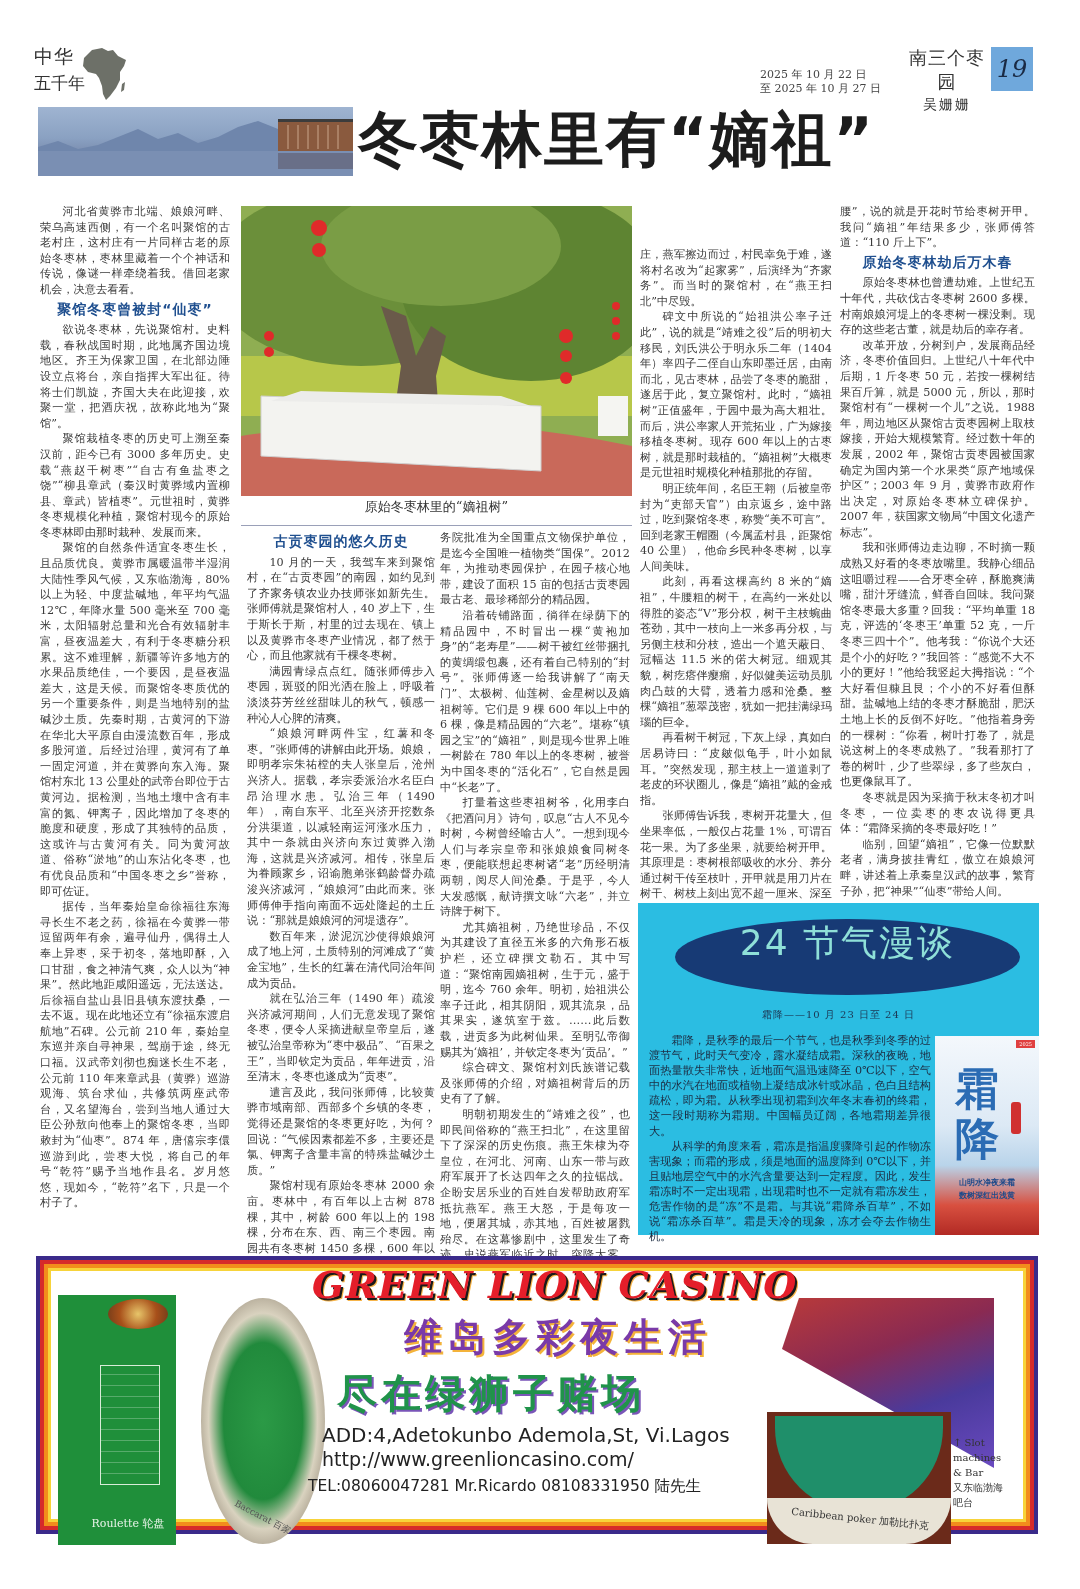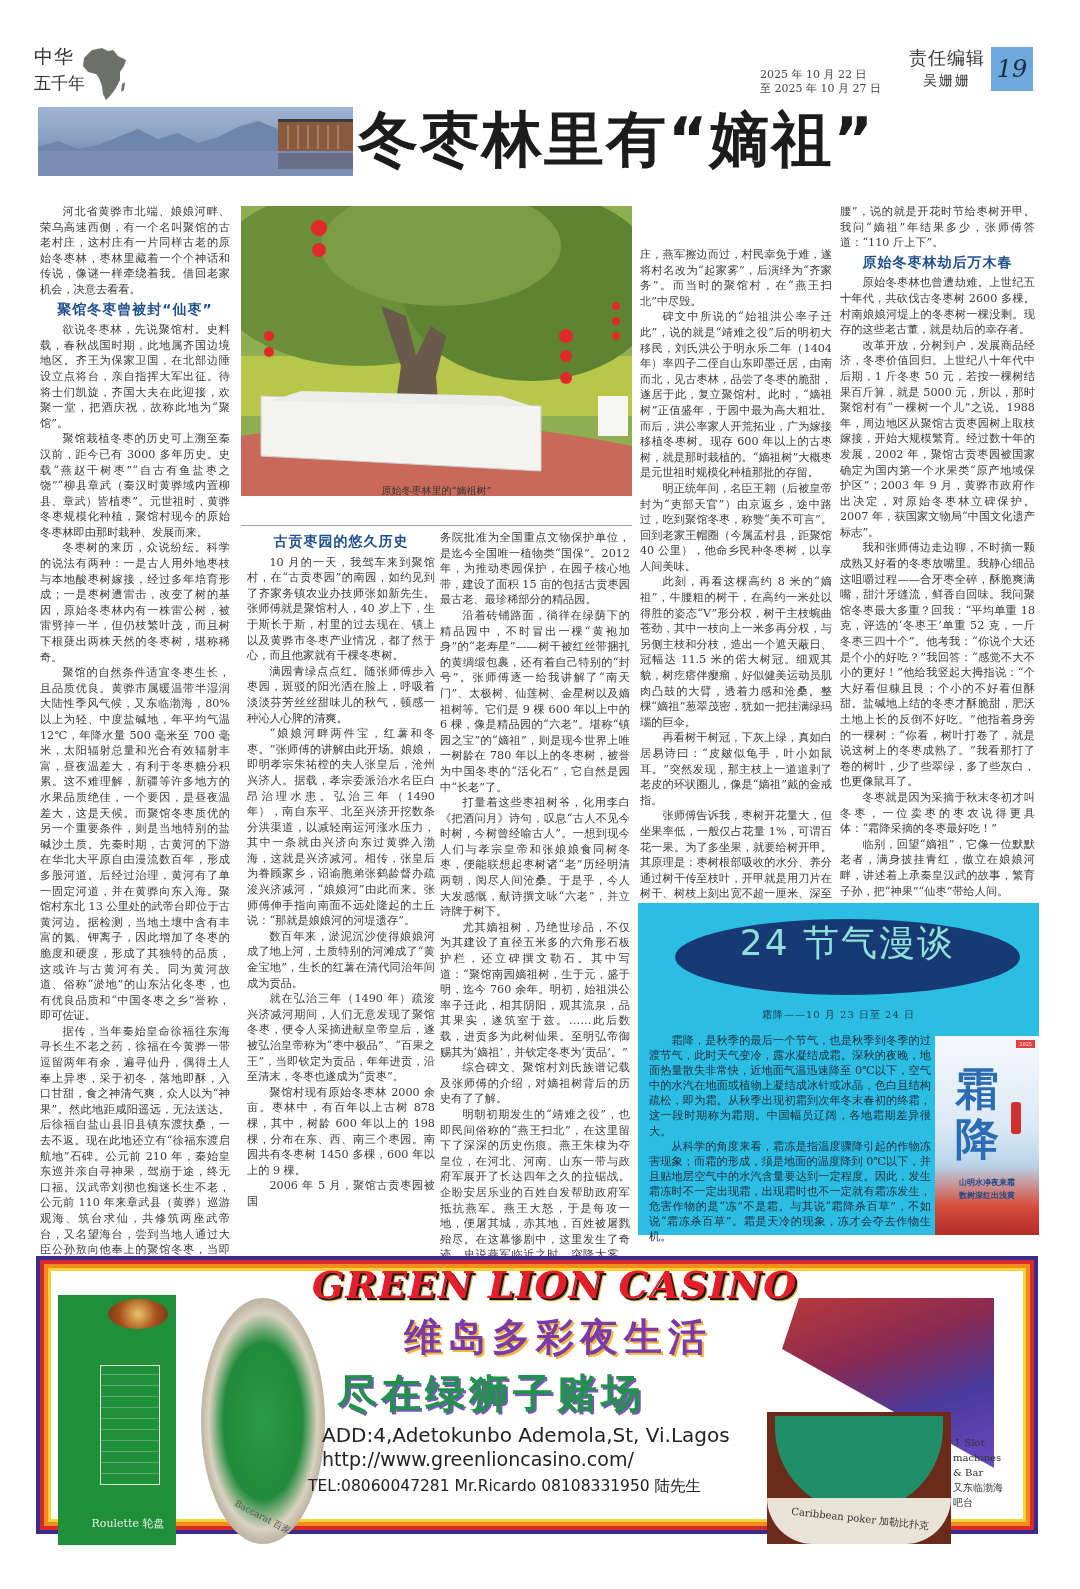--- a/index.html
+++ b/index.html
@@ -20,21 +20,21 @@
   .banner { position: absolute; left: 38px; top: 107px; width: 315px; height: 69px; background: linear-gradient(180deg, #9fb4d1 0%, #8aa1c2 45%, #7f93b5 60%, #7085a8 100%); overflow: hidden; }
   .banner svg { position: absolute; left: 0; top: 0; }
   .headline { position: absolute; left: 358px; top: 100px; font-family: "DejaVu Sans", sans-serif; font-weight: bold; font-size: 60px; color: #1c1c1c; letter-spacing: 2px; white-space: nowrap; }
 
   
   .col { position: absolute; font-size: 11.2px; line-height: 15.6px; color: #3a3a3a; text-align: justify; }
   .col p { text-indent: 2em; margin: 0; }
   .subhead { font-family: "DejaVu Sans", sans-serif; font-weight: bold; color: #1f4f8f; font-size: 14px; text-align: center; margin: 4px 0 5px; letter-spacing: 1px; }
 
   .photo { position: absolute; left: 241px; top: 206px; width: 391px; height: 290px; overflow: hidden; background: #6f8f3f; }
-  .photo-caption { position: absolute; left: 241px; top: 484px; width: 391px; text-align: center; font-size: 10px; color: #333; }
+  .photo-caption { position: absolute; left: 241px; top: 498px; width: 391px; text-align: center; font-size: 13px; color: #333; }
   .rule { position: absolute; left: 241px; top: 525px; width: 391px; height: 1px; background: #9aa0b8; }
 
   
   .solar { position: absolute; left: 638px; top: 903px; width: 401px; height: 332px; background: #2bbde2; }
   .solar .oval { position: absolute; left: 37px; top: 16px; width: 345px; height: 76px; background: #173a75; border-radius: 50%; display: flex; align-items: flex-start; justify-content: center; }
   .solar .oval span { font-family: "DejaVu Sans", sans-serif; font-size: 36px; color: #8fe0d8; letter-spacing: 2px; }
   .solar .sub { position: absolute; left: 0; top: 105px; width: 401px; text-align: center; font-size: 10px; color: #1c3552; letter-spacing: 1px; }
   .solar .text { position: absolute; left: 11px; top: 130px; width: 282px; font-size: 11.2px; line-height: 15.1px; color: #1c2c42; text-align: justify; }
   .solar .text p { text-indent: 2em; }
   .solar .poster { position: absolute; left: 297px; top: 133px; width: 104px; height: 199px; background: linear-gradient(180deg, #f4f8fc 0%, #dce9f5 45%, #b9d4ea 65%, #d85040 85%, #b22a24 100%); overflow: hidden; }
@@ -76,21 +76,21 @@
     <path d="M42 38 L45 36 L44 44 L41 46 Z" fill="#6d7068"></path>
   </svg>
 </div>
 
 <div class="dates">
   <div>2025 年 10 月 22 日</div>
   <div>至 2025 年 10 月 27 日</div>
 </div>
 
 <div class="editor">
-  <div class="role">责任编辑</div>
+  <div class="role">南三个枣园</div>
   <div class="name">吴姗姗</div>
 </div>
 <div class="page-no">19</div>
 
 <div class="banner">
   <svg width="315" height="69" viewBox="0 0 315 69">
     <path d="M0 40 L20 34 L40 42 L60 38 L80 30 L100 22 L120 32 L140 26 L160 36 L180 30 L200 20 L220 14 L240 22 L250 30 L250 44 L0 44 Z" fill="#6f86ac"></path>
     <path d="M0 44 L315 44 L315 69 L0 69 Z" fill="#7a8fb3"></path>
     <rect x="240" y="14" width="75" height="30" fill="#8a5a3e"></rect>
     <rect x="240" y="12" width="75" height="3" fill="#3c3c3c"></rect>
@@ -105,21 +105,20 @@
     <rect x="240" y="46" width="75" height="16" fill="#5d5a6a" opacity="0.6"></rect>
   </svg>
 </div>
 <div class="headline">冬枣林里有“嫡祖”</div>
 
 <div class="col" style="left:40px; top:204px; width:190px;">
   <p>河北省黄骅市北端、娘娘河畔、荣乌高速西侧，有一个名叫聚馆的古老村庄，这村庄有一片同样古老的原始冬枣林，枣林里藏着一个个神话和传说，像谜一样牵绕着我。借回老家机会，决意去看看。</p>
   <div class="subhead">聚馆冬枣曾被封“仙枣”</div>
   <p>欲说冬枣林，先说聚馆村。史料载，春秋战国时期，此地属齐国边境地区。齐王为保家卫国，在北部边陲设立点将台，亲自指挥大军出征。待将士们凯旋，齐国大夫在此迎接，欢聚一堂，把酒庆祝，故称此地为“聚馆”。</p>
   <p>聚馆栽植冬枣的历史可上溯至秦汉前，距今已有 3000 多年历史。史载“燕赵千树枣”“自古有鱼盐枣之饶”“柳县章武（秦汉时黄骅域内置柳县、章武）皆植枣”。元世祖时，黄骅冬枣规模化种植，聚馆村现今的原始冬枣林即由那时栽种、发展而来。</p>
-  <p>冬枣树的来历，众说纷纭。科学的说法有两种：一是古人用外地枣枝与本地酸枣树嫁接，经过多年培育形成；一是枣树遭雷击，改变了树的基因，原始冬枣林内有一株雷公树，被雷劈掉一半，但仍枝繁叶茂，而且树下根蘖出两株天然的冬枣树，堪称稀奇。</p>
   <p>聚馆的自然条件适宜冬枣生长，且品质优良。黄骅市属暖温带半湿润大陆性季风气候，又东临渤海，80%以上为轻、中度盐碱地，年平均气温12℃，年降水量 500 毫米至 700 毫米，太阳辐射总量和光合有效辐射丰富，昼夜温差大，有利于冬枣糖分积累。这不难理解，新疆等许多地方的水果品质绝佳，一个要因，是昼夜温差大，这是天候。而聚馆冬枣质优的另一个重要条件，则是当地特别的盐碱沙土质。先秦时期，古黄河的下游在华北大平原自由漫流数百年，形成多股河道。后经过治理，黄河有了单一固定河道，并在黄骅向东入海。聚馆村东北 13 公里处的武帝台即位于古黄河边。据检测，当地土壤中含有丰富的氮、钾离子，因此增加了冬枣的脆度和硬度，形成了其独特的品质，这或许与古黄河有关。同为黄河故道、俗称“淤地”的山东沾化冬枣，也有优良品质和“中国冬枣之乡”誉称，即可佐证。</p>
   <p>据传，当年秦始皇命徐福往东海寻长生不老之药，徐福在今黄骅一带逗留两年有余，遍寻仙丹，偶得土人奉上异枣，采于初冬，落地即酥，入口甘甜，食之神清气爽，众人以为“神果”。然此地距咸阳遥远，无法送达。后徐福自盐山县旧县镇东渡扶桑，一去不返。现在此地还立有“徐福东渡启航地”石碑。公元前 210 年，秦始皇东巡并亲自寻神果，驾崩于途，终无口福。汉武帝刘彻也痴迷长生不老，公元前 110 年来章武县（黄骅）巡游观海、筑台求仙，共修筑两座武帝台，又名望海台，尝到当地人通过大臣公孙敖向他奉上的聚馆冬枣，当即敕封为“仙枣”。874 年，唐僖宗李儇巡游到此，尝枣大悦，将自己的年号“乾符”赐予当地作县名。岁月悠悠，现如今，“乾符”名下，只是一个村子了。</p>
 </div>
 
 <div class="photo">
   <svg width="391" height="290" viewBox="0 0 391 290">
     <rect width="391" height="290" fill="#8fae52"></rect>
     <rect y="150" width="391" height="60" fill="#b7c74a"></rect>
     <ellipse cx="120" cy="70" rx="150" ry="90" fill="#6b8f3a"></ellipse>
     <ellipse cx="290" cy="80" rx="130" ry="95" fill="#5e8432"></ellipse>
@@ -146,20 +145,21 @@
 <div class="photo-caption">原始冬枣林里的“嫡祖树”</div>
 <div class="rule"></div>
 
 <div class="col" style="left:247px; top:530px; width:188px;">
   <div class="subhead">古贡枣园的悠久历史</div>
   <p>10 月的一天，我驾车来到聚馆村，在“古贡枣园”的南园，如约见到了齐家务镇农业办技师张如新先生。张师傅就是聚馆村人，40 岁上下，生于斯长于斯，村里的过去现在、镇上以及黄骅市冬枣产业情况，都了然于心，而且他家就有千棵冬枣树。</p>
   <p>满园青绿点点红。随张师傅步入枣园，斑驳的阳光洒在脸上，呼吸着淡淡芬芳丝丝甜味儿的秋气，顿感一种沁人心脾的清爽。</p>
   <p>“娘娘河畔两件宝，红薯和冬枣。”张师傅的讲解由此开场。娘娘，即明孝宗朱祐樘的夫人张皇后，沧州兴济人。据载，孝宗委派治水名臣白昂治理水患。弘治三年（1490 年），南自东平、北至兴济开挖数条分洪渠道，以减轻南运河涨水压力，其中一条就由兴济向东过黄骅入渤海，这就是兴济减河。相传，张皇后为眷顾家乡，诏谕胞弟张鹤龄督办疏浚兴济减河，“娘娘河”由此而来。张师傅伸手指向南面不远处隆起的土丘说：“那就是娘娘河的河堤遗存”。</p>
   <p>数百年来，淤泥沉沙使得娘娘河成了地上河，土质特别的河滩成了“黄金宝地”，生长的红薯在清代同治年间成为贡品。</p>
   <p>就在弘治三年（1490 年）疏浚兴济减河期间，人们无意发现了聚馆冬枣，便令人采摘进献皇帝皇后，遂被弘治皇帝称为“枣中极品”、“百果之王”，当即钦定为贡品，年年进贡，沿至清末，冬枣也遂成为“贡枣”。</p>
+  <p>遣言及此，我问张师傅，比较黄骅市域南部、西部多个乡镇的冬枣，觉得还是聚馆的冬枣更好吃，为何？回说：“气候因素都差不多，主要还是氯、钾离子含量丰富的特殊盐碱沙土质。”</p>
   <p>聚馆村现有原始冬枣林 2000 余亩。枣林中，有百年以上古树 878 棵，其中，树龄 600 年以上的 198 棵，分布在东、西、南三个枣园。南园共有冬枣树 1450 多棵，600 年以上的 9 棵。</p>
   <p>2006 年 5 月，聚馆古贡枣园被国</p>
 </div>
 
 <div class="col" style="left:440px; top:530px; width:190px;">
   <div>务院批准为全国重点文物保护单位，是迄今全国唯一植物类“国保”。2012 年，为推动枣园保护，在园子核心地带，建设了面积 15 亩的包括古贡枣园最古老、最珍稀部分的精品园。</div>
   <p>沿着砖铺路面，徜徉在绿荫下的精品园中，不时冒出一棵“黄袍加身”的“老寿星”——树干被红丝带捆扎的黄绸缎包裹，还有着自己特别的“封号”。张师傅逐一给我讲解了“南天门”、太极树、仙莲树、金星树以及嫡祖树等。它们是 9 棵 600 年以上中的 6 棵，像是精品园的“六老”。堪称“镇园之宝”的“嫡祖”，则是现今世界上唯一树龄在 780 年以上的冬枣树，被誉为中国冬枣的“活化石”，它自然是园中“长老”了。</p>
   <p>打量着这些枣祖树爷，化用李白《把酒问月》诗句，叹息“古人不见今时树，今树曾经喻古人”。一想到现今人们与孝宗皇帝和张娘娘食同树冬枣，便能联想起枣树诸“老”历经明清两朝，阅尽人间沧桑。于是乎，今人大发感慨，献诗撰文咏“六老”，并立诗牌于树下。</p>
   <p>尤其嫡祖树，乃绝世珍品，不仅为其建设了直径五米多的六角形石板护栏，还立碑撰文勒石。其中写道：“聚馆南园嫡祖树，生于元，盛于明，迄今 760 余年。明初，始祖洪公率子迁此，相其阴阳，观其流泉，品其果实，遂筑室于兹。……此后数载，进贡多为此树仙果。至明弘帝御赐其为‘嫡祖’，并钦定冬枣为‘贡品’。”</p>
   <p>综合碑文、聚馆村刘氏族谱记载及张师傅的介绍，对嫡祖树背后的历史有了了解。</p>

